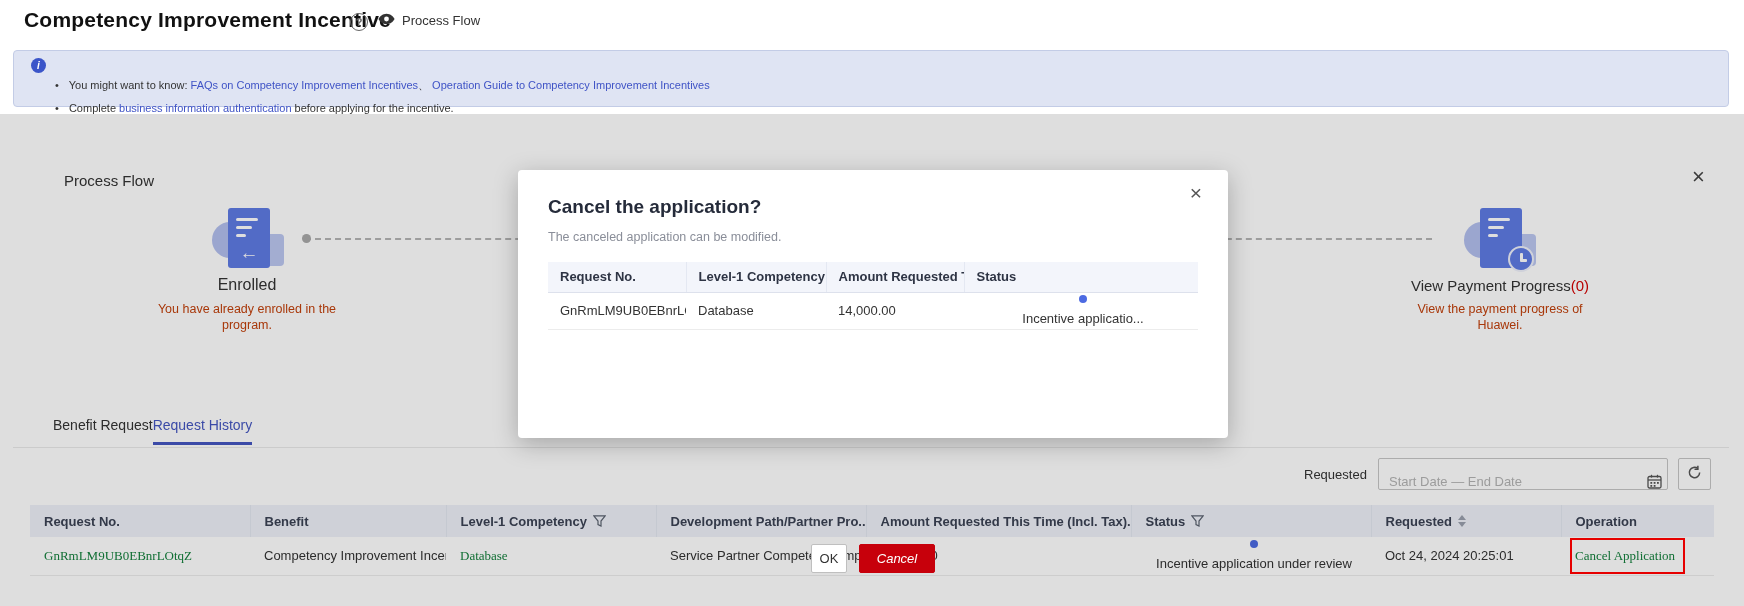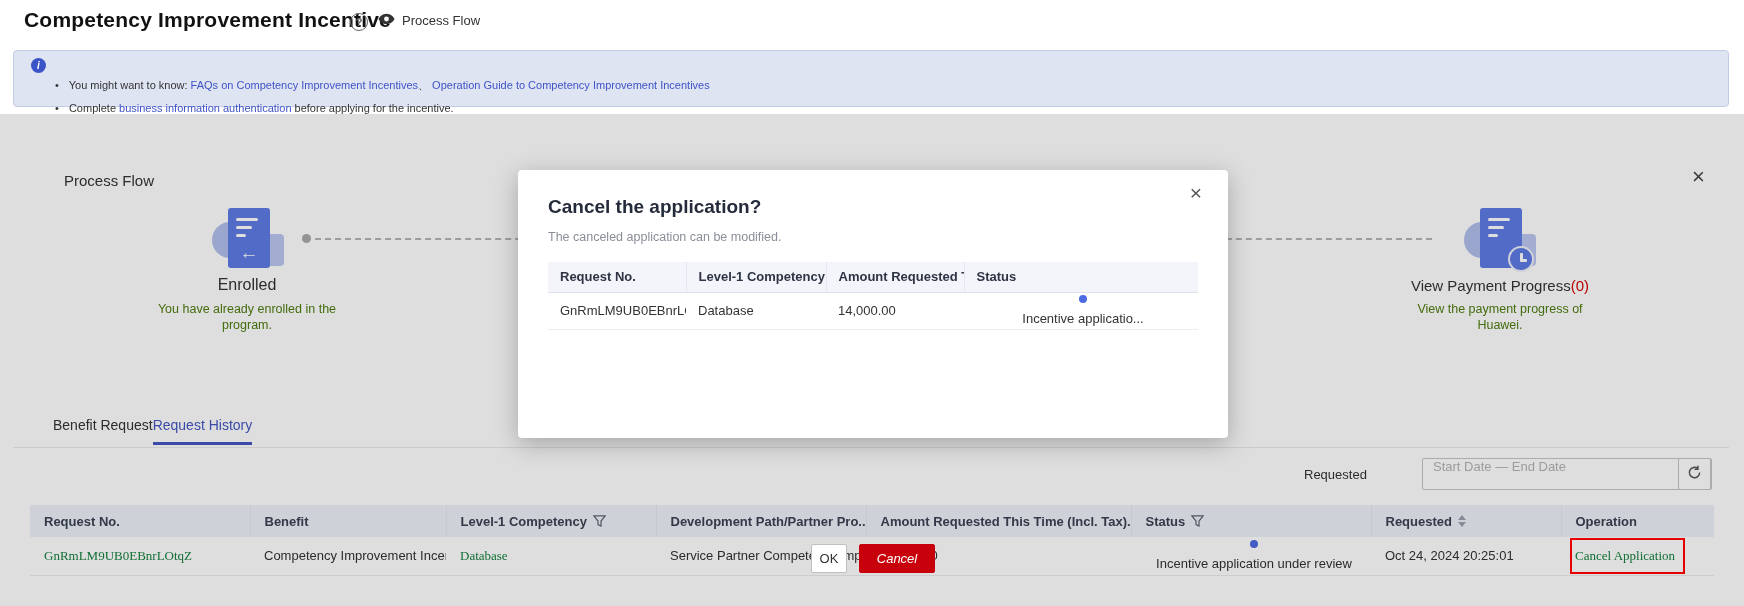--- a/index.html
+++ b/index.html
@@ -39,32 +39,32 @@
   .si-circle { position:absolute; left:0; top:14px; width:36px; height:36px; border-radius:50%; background:#b3bfee; }
   .si-square { position:absolute; right:0; top:26px; width:32px; height:32px; border-radius:4px; background:#bcc7f0; }
   .si-doc { position:absolute; left:16px; top:0; width:42px; height:60px; border-radius:3px; background:#5f7be4; }
   .si-line { position:absolute; left:8px; height:3px; border-radius:2px; background:#fff; }
   .si-arrow { position:absolute; left:0; right:0; bottom:6px; text-align:center; color:#fff; font-size:19px; font-weight:700; line-height:1; }
   .si-clock { position:absolute; right:2px; bottom:0; width:26px; height:26px; border-radius:50%; background:#5f7be4; border:2.5px solid #eef1fb; }
   .si-clock::before { content:""; position:absolute; left:10px; top:5px; width:2.5px; height:8px; background:#fff; border-radius:1px; }
   .si-clock::after { content:""; position:absolute; left:10px; top:11px; width:7px; height:2.5px; background:#fff; border-radius:1px; }
 
   .step-label { font-size:16px; color:#333; text-align:center; }
-  .step-desc { font-size:12.5px; color:#4d7c0f; text-align:center; line-height:16px; }
+  .step-desc { font-size:12.5px; color:#c2410c; text-align:center; line-height:16px; }
   .count-red { color:#d40000; }
 
   
   .hist-card { left:13px; top:400px; width:1716px; height:192px; background:#fff; border-radius:6px 6px 0 0; }
   .tabs-row { left:53px; top:417px; display:flex; }
   .tab { font-size:14px; color:#333; padding-bottom:9px; cursor:pointer; }
   .tab.active { color:#4456c0; border-bottom:3px solid #4456c0; }
   .tabs-underline { left:13px; top:447px; width:1716px; border-top:1px solid #eaeaea; }
 
   .requested-label { left:1304px; top:467px; font-size:13px; color:#333; }
-  .date-input-wrap { left:1378px; top:458px; width:290px; height:32px; border:1px solid #c6c6c6; border-radius:2px; background:#fff; display:flex; align-items:flex-start;margin-left:44px; }
+  .date-input-wrap { left:1378px; top:458px; width:290px; height:32px; border:1px solid #c6c6c6; border-radius:2px; background:#fff; display:flex; align-items:flex-end; }
   .date-input { flex:1; border:none; outline:none; background:transparent; font-family:"Liberation Sans",sans-serif;
     font-size:13px; color:#333; padding:0 6px 0 10px; }
   .date-input::placeholder { color:#b4b4b4; }
   .cal-icon { width:26px; display:flex; align-items:center; justify-content:center; cursor:pointer; color:#555; }
   .refresh-btn { left:1678px; top:458px; width:33px; height:32px; border:1px solid #c6c6c6; border-radius:2px; background:#fff;
     display:flex; align-items:center; justify-content:center; cursor:pointer; }
 
   
   .hist-table { left:30px; top:505px; width:1684px; border-collapse:collapse; table-layout:fixed; }
   .hist-table th { background:#eef1f8; font-size:13px; font-weight:700; color:#3b4254; text-align:left;

